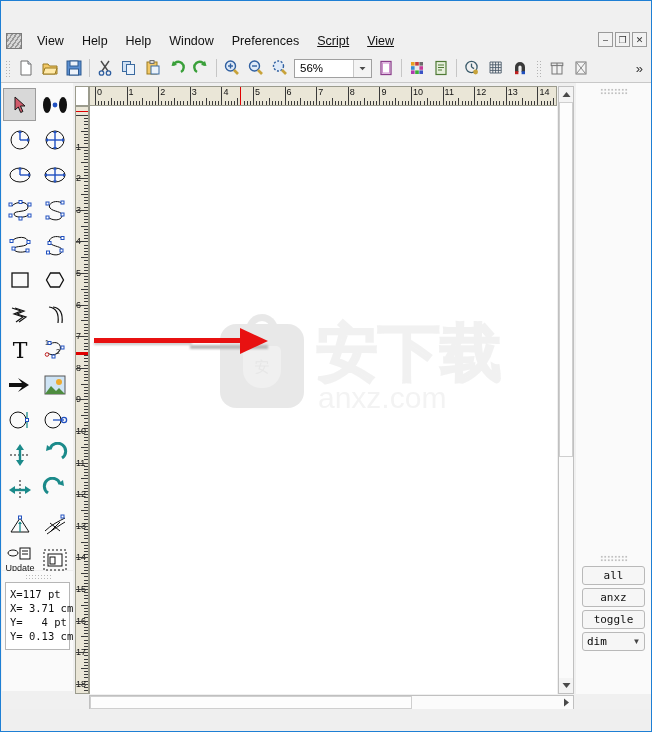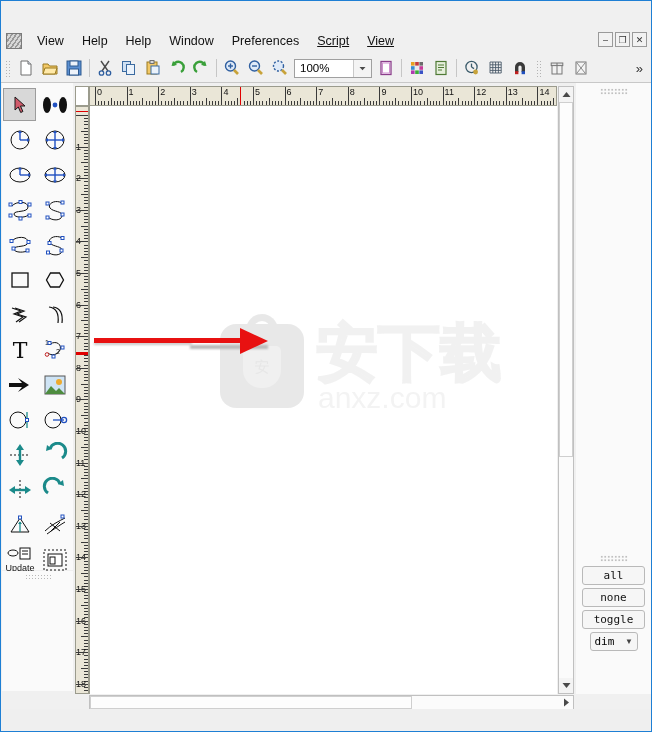--- a/index.html
+++ b/index.html
@@ -127,21 +127,21 @@
   
   .rightpanel{position:absolute;left:575px;top:82px;width:75px;height:611px;background:#fafafa;}
   .rp-grip{width:28px;height:7px;margin:5px auto 6px auto;
       background-image:radial-gradient(#c0c0c0 40%,transparent 41%);background-size:3.5px 3.5px;}
   .rp-grip2{width:28px;height:7px;margin:6px auto 4px auto;
       background-image:radial-gradient(#c0c0c0 40%,transparent 41%);background-size:3.5px 3.5px;}
   .rp-btn{display:block;width:63px;height:19px;margin:3px auto;background:#f6f6f6;
           border:1px solid #b9b9b9;border-radius:3px;box-sizing:border-box;
           font-family:"DejaVu Sans Mono",monospace;font-size:11px;color:#111;
           text-align:center;line-height:17px;}
-  .rp-combo{width:48px;height:19px;margin:3px auto;background:#f6f6f6;border:1px solid #b9b9b9;
+  .rp-combo{width:63px;height:19px;margin:3px auto;background:#f6f6f6;border:1px solid #b9b9b9;
             border-radius:3px;box-sizing:border-box;display:flex;align-items:center;}
   .rp-combo span{flex:1;padding-left:4px;font-family:"DejaVu Sans Mono",monospace;font-size:11px;}
   .rp-combo i{width:15px;text-align:center;font-style:normal;font-size:8px;color:#444;}
 
   .statusbar{position:absolute;left:1px;bottom:1px;width:648px;height:21px;background:#efefef;}
 </style>
 </head>
 <body>
 
 <div id="app">
@@ -235,21 +235,21 @@
           <line x1="11" y1="11" x2="15" y2="15" stroke="#c8a33a" stroke-width="2.6"></line>
         </svg>
     </div>
     <div class="tb-btn">
       <svg width="18" height="18" viewBox="0 0 18 18">
           <circle cx="7.5" cy="7" r="5" fill="#dfeaf8" stroke="#2f5fa0" stroke-width="1.4" stroke-dasharray="2 1.6"></circle>
           <line x1="11" y1="11" x2="15" y2="15" stroke="#c8a33a" stroke-width="2.6"></line>
         </svg>
     </div>
     <div class="zoom-combo">
-      <div class="zval">100%</div>
+      <div class="zval">56%</div>
       <div class="zarr">
         <svg width="9" height="9" viewBox="0 0 9 9">
             <path d="M1.5 3l3 3.2L7.5 3z" fill="#4a4a4a"></path>
           </svg>
       </div>
     </div>
     <div class="tb-btn">
       <svg width="18" height="18" viewBox="0 0 18 18">
           <rect x="4" y="2.5" width="10" height="13" fill="#fff" stroke="#8c3f8c" stroke-width="1.3"></rect>
           <rect x="5.5" y="4" width="7" height="10" fill="none" stroke="#cf8fcf"></rect>
@@ -561,20 +561,24 @@
       <div class="tp-cell">
         <svg width="26" height="26" viewBox="0 0 26 26">
             <path d="M4 4l18 18M22 4L4 22" stroke="#111" stroke-width="3"></path>
           </svg>
       </div>
     </div>
   </div>
 
   <div class="coordwrap">
     <div class="coord-grip"></div>
+    <div class="coordbox">X=117 pt
+X= 3.71 cm
+Y=   4 pt
+Y= 0.13 cm</div>
   </div>
 
   <div class="hr-corner"></div>
   <div class="hruler" id="hruler">
       <div class="hnum" style="left: 7px;">0</div>
       <div class="htick" style="left: 5px; height: 18px;"></div>
       <div class="htick" style="left: 8.16px; height: 4px;"></div>
       <div class="htick" style="left: 11.32px; height: 4px;"></div>
       <div class="htick" style="left: 14.48px; height: 4px;"></div>
       <div class="htick" style="left: 17.64px; height: 4px;"></div>
@@ -979,21 +983,21 @@
           <path d="M6 4.5l-5 4v-8z" fill="#4a4a4a"></path>
         </svg>
     </div>
   </div>
 
   <div class="rightpanel">
     <div class="rp-grip"></div>
     <div style="height:448px"></div>
     <div class="rp-grip2"></div>
     <div class="rp-btn">all</div>
-    <div class="rp-btn">none</div>
+    <div class="rp-btn">anxz</div>
     <div class="rp-btn">toggle</div>
     <div class="rp-combo">
       <span>dim</span>
       <i>▼</i>
     </div>
   </div>
 
   <div class="statusbar"></div>
 </div>
 

